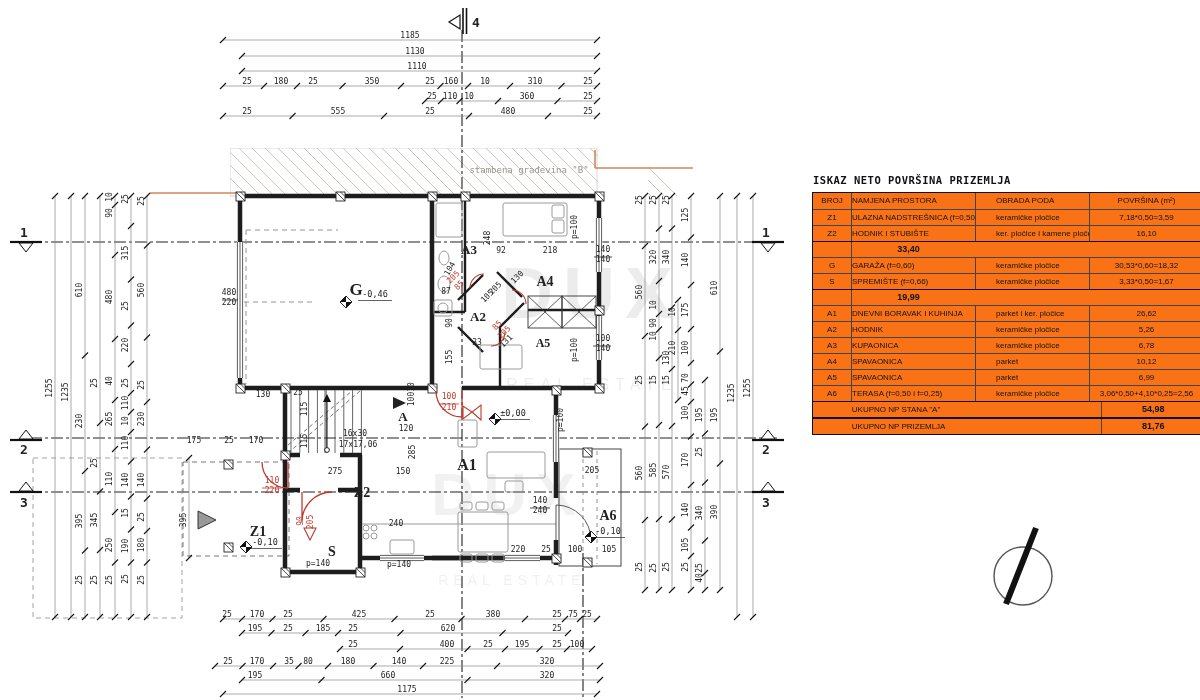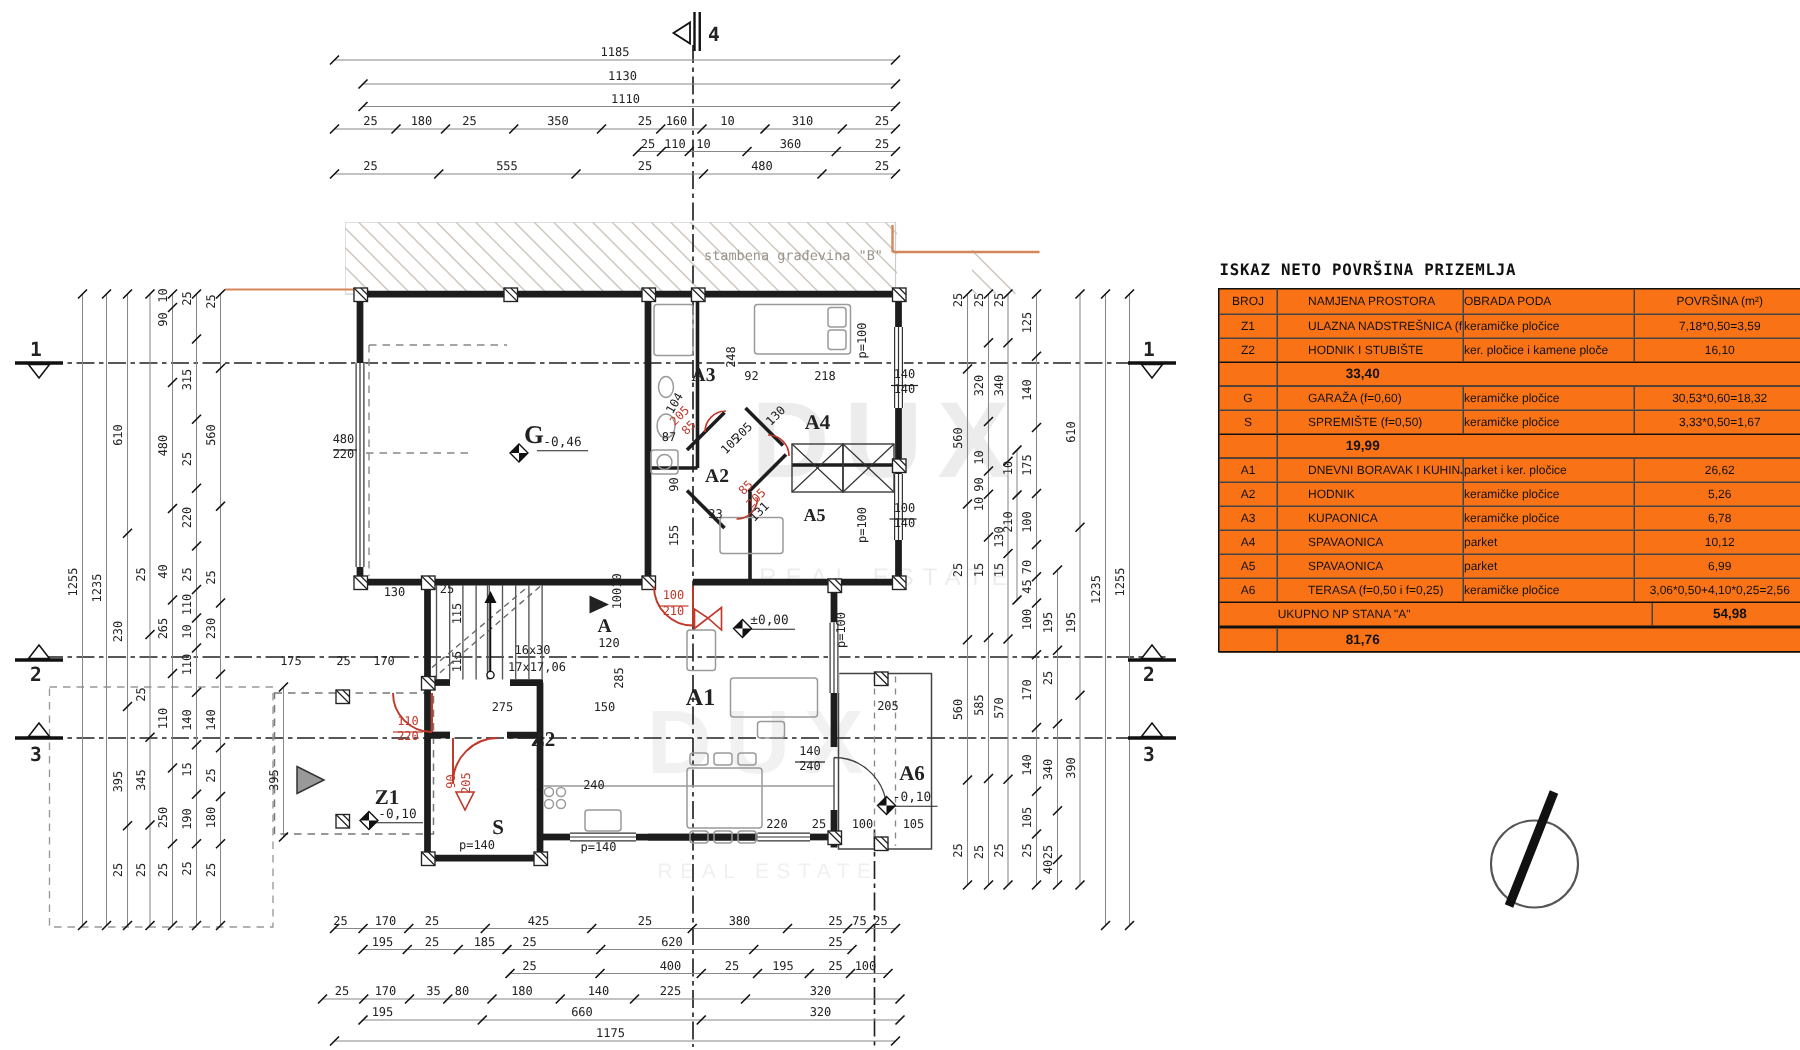--- a/index.html
+++ b/index.html
@@ -10,22 +10,22 @@
   #area-table-wrap{position:absolute;left:812px;top:174px;width:398px;color:#111;}
   #area-table-title{font-family:"DejaVu Sans Mono",monospace;font-weight:bold;font-size:10.5px;
                     letter-spacing:.5px;margin:0 0 6px 1px;white-space:nowrap;}
   #area-table{border:1.4px solid #111;background:#f97316;}
   .tr{display:flex;align-items:stretch;border-top:.8px solid #444;}
   .tr.first{border-top:none;}
   .tr.sum{border-top:1.7px solid #111;border-bottom:1.7px solid #111;margin-bottom:-.8px;}
   .td{font-family:"Liberation Sans",sans-serif;font-size:8px;line-height:15px;height:15px;
       white-space:nowrap;overflow:hidden;box-sizing:border-box;}
   .c-broj{width:38px;text-align:center;}
-  .c-nam{width:124px;border-left:.8px solid #444;padding-left:20px;}
-  .c-obr{width:114px;border-left:.8px solid #444;padding-left:0;}
+  .c-nam{width:124px;border-left:.8px solid #444;padding-left:0;}
+  .c-obr{width:114px;border-left:.8px solid #444;padding-left:20px;}
   .c-pov{width:118px;border-left:.8px solid #444;padding-right:4px;text-align:center;}
   .sum .c-lab{width:276px;padding-left:4px;}
   .sum .c-pov{font-weight:bold;font-size:9px;}
   .hdr .td{height:16px;line-height:16px;}
 </style>
 </head>
 <body>
 
 <div id="stage">
   <svg id="plan-svg" width="1200" height="700" viewBox="0 0 1200 700">
@@ -765,21 +765,21 @@
             <div class="td c-pov">33,40</div>
           </div>
           <div class="tr">
             <div class="td c-broj">G</div>
             <div class="td c-nam">GARAŽA (f=0,60)</div>
             <div class="td c-obr">keramičke pločice</div>
             <div class="td c-pov">30,53*0,60=18,32</div>
           </div>
           <div class="tr">
             <div class="td c-broj">S</div>
-            <div class="td c-nam">SPREMIŠTE (f=0,50)</div>
+            <div class="td c-nam">SPREMIŠTE (f=0,66)</div>
             <div class="td c-obr">keramičke pločice</div>
             <div class="td c-pov">3,33*0,50=1,67</div>
           </div>
           <div class="tr sum">
             <div class="td c-broj"></div>
             <div class="td c-pov">19,99</div>
           </div>
           <div class="tr">
             <div class="td c-broj">A1</div>
             <div class="td c-nam">DNEVNI BORAVAK I KUHINJA</div>
@@ -816,18 +816,19 @@
             <div class="td c-obr">keramičke pločice</div>
             <div class="td c-pov">3,06*0,50+4,10*0,25=2,56</div>
           </div>
           <div class="tr sum">
             <div class="td c-broj"></div>
             <div class="td c-lab">UKUPNO NP STANA "A"</div>
             <div class="td c-pov">54,98</div>
           </div>
           <div class="tr sum">
             <div class="td c-broj"></div>
+            <div class="td c-lab">UKUPNO NP PRIZEMLJA</div>
             <div class="td c-pov">81,76</div>
           </div>
         </div>
     </div>
   </div>
 </div>
 
 </body></html>

